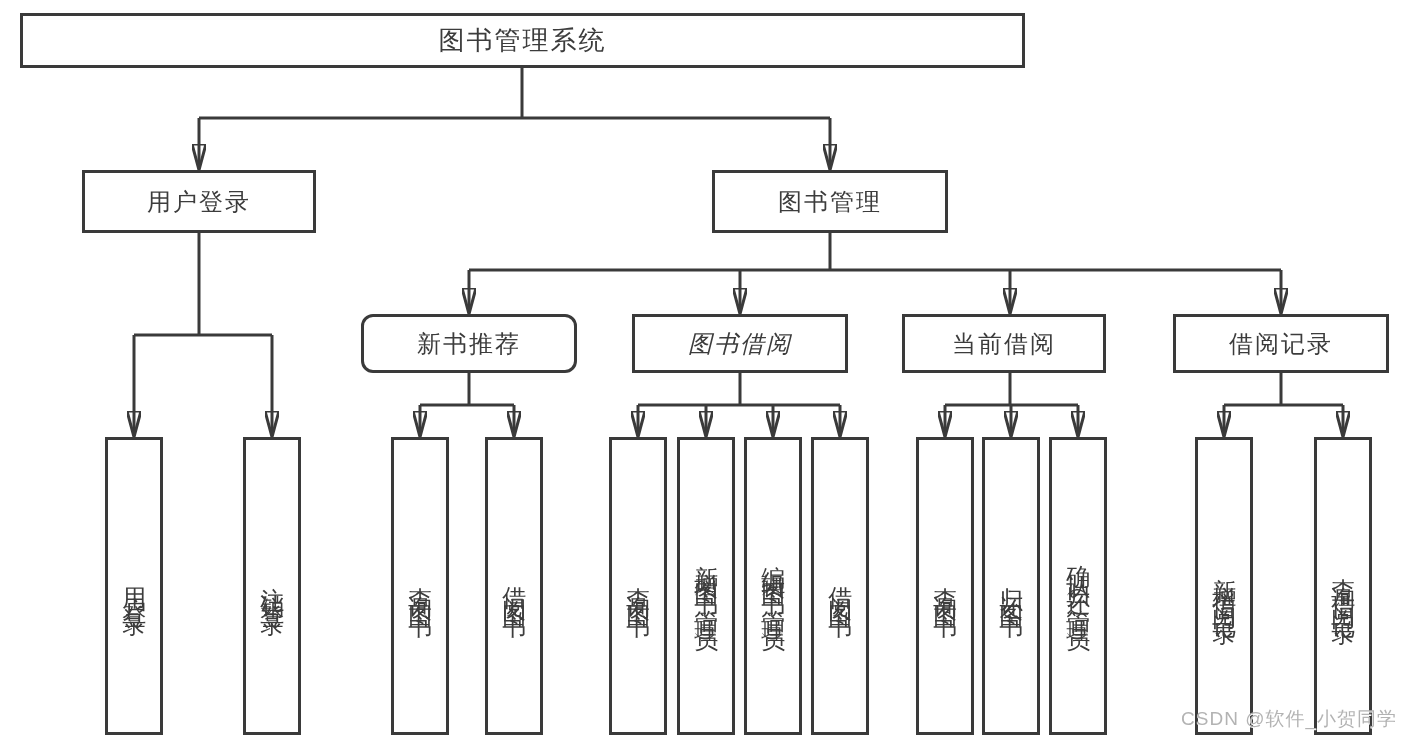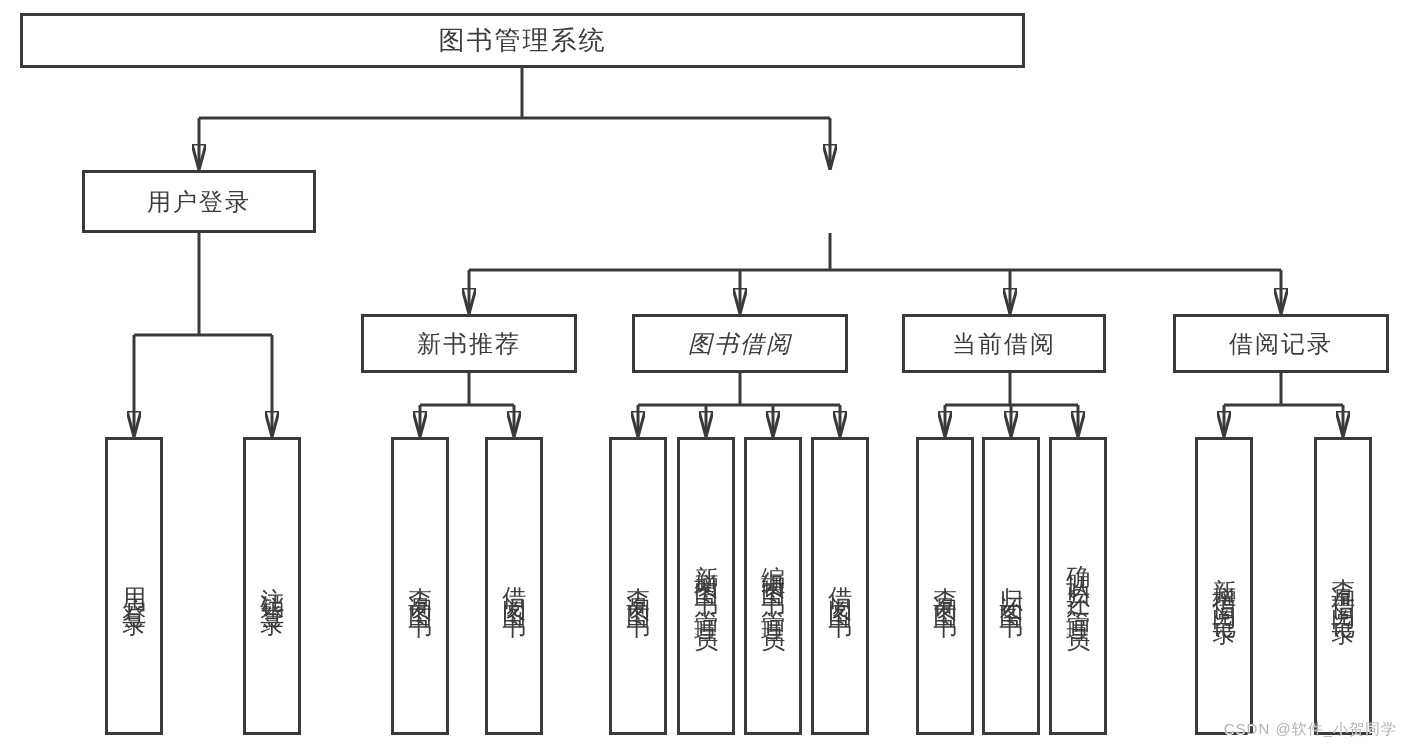--- a/index.html
+++ b/index.html
@@ -20,21 +20,21 @@
   }
   .node span{display:block;}
   .lvl1{font-size:26px;letter-spacing:2px;}
   .lvl2,.lvl3{font-size:24px;letter-spacing:2px;}
   .leaf{font-size:24px;}
   .leaf span{
     writing-mode:vertical-rl;text-orientation:mixed;
     letter-spacing:9px;line-height:1.1;
   }
   .watermark{
-    position:absolute;right:8px;bottom:8px;font-size:15px;
+    position:absolute;right:8px;bottom:15px;font-size:19px;
     color:var(--watermark);letter-spacing:1px;
     text-shadow:0 1px 0 #ffffff;white-space:nowrap;
   }
 </style>
 </head>
 <body>
 
 <div class="canvas">
 
   <svg class="connectors" width="1405" height="747" viewBox="0 0 1405 747" aria-hidden="true">
@@ -78,22 +78,25 @@
     <path d="M1343 405 V435" marker-end="url(#arrow)"></path>
   </svg>
 
   <div class="node lvl1" style="left:20px;top:13px;width:1005px;height:55px;">
     <span>图书管理系统</span>
   </div>
 
   <div class="node lvl2" style="left:82px;top:170px;width:234px;height:63px;">
     <span>用户登录</span>
   </div>
+  <div class="node lvl2" style="left:712px;top:170px;width:236px;height:63px;">
+    <span>图书管理</span>
+  </div>
 
-  <div class="node lvl3" style="left:361px;top:314px;width:216px;height:59px;">
+  <div class="node lvl3" style="left:361px;top:314px;width:216px;height:59px;border-radius:12px;">
     <span>新书推荐</span>
   </div>
   <div class="node lvl3" style="left:632px;top:314px;width:216px;height:59px;font-style:italic;">
     <span>图书借阅</span>
   </div>
   <div class="node lvl3" style="left:902px;top:314px;width:204px;height:59px;">
     <span>当前借阅</span>
   </div>
   <div class="node lvl3" style="left:1173px;top:314px;width:216px;height:59px;">
     <span>借阅记录</span>

